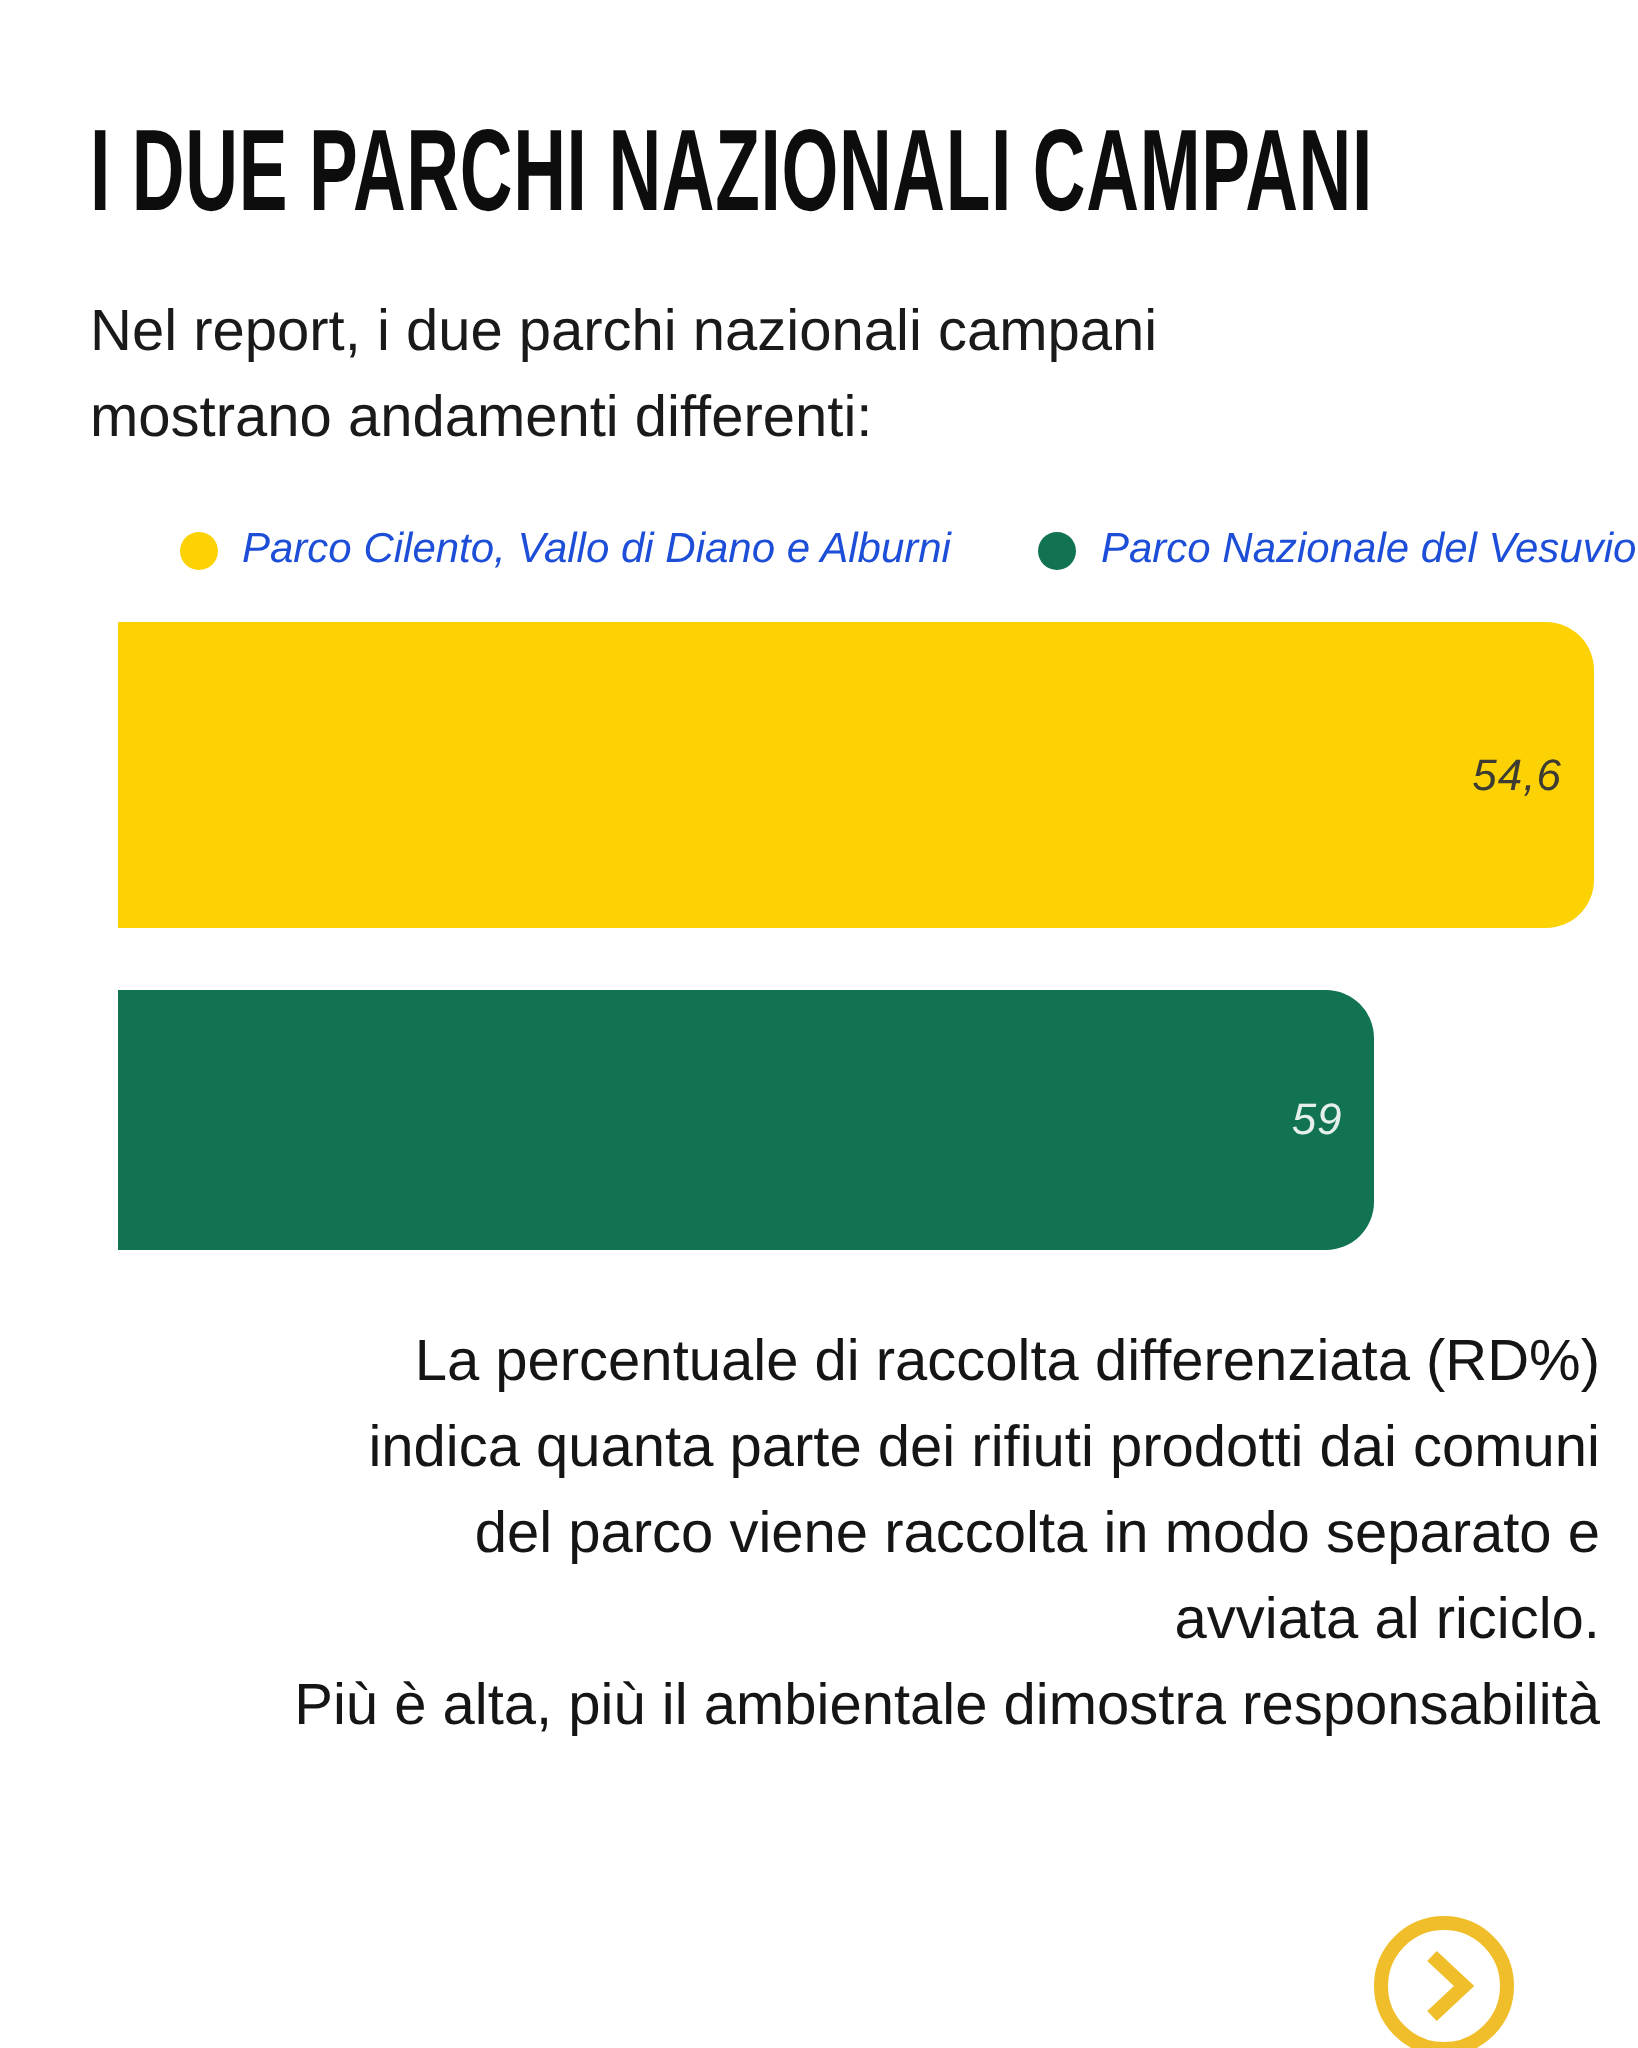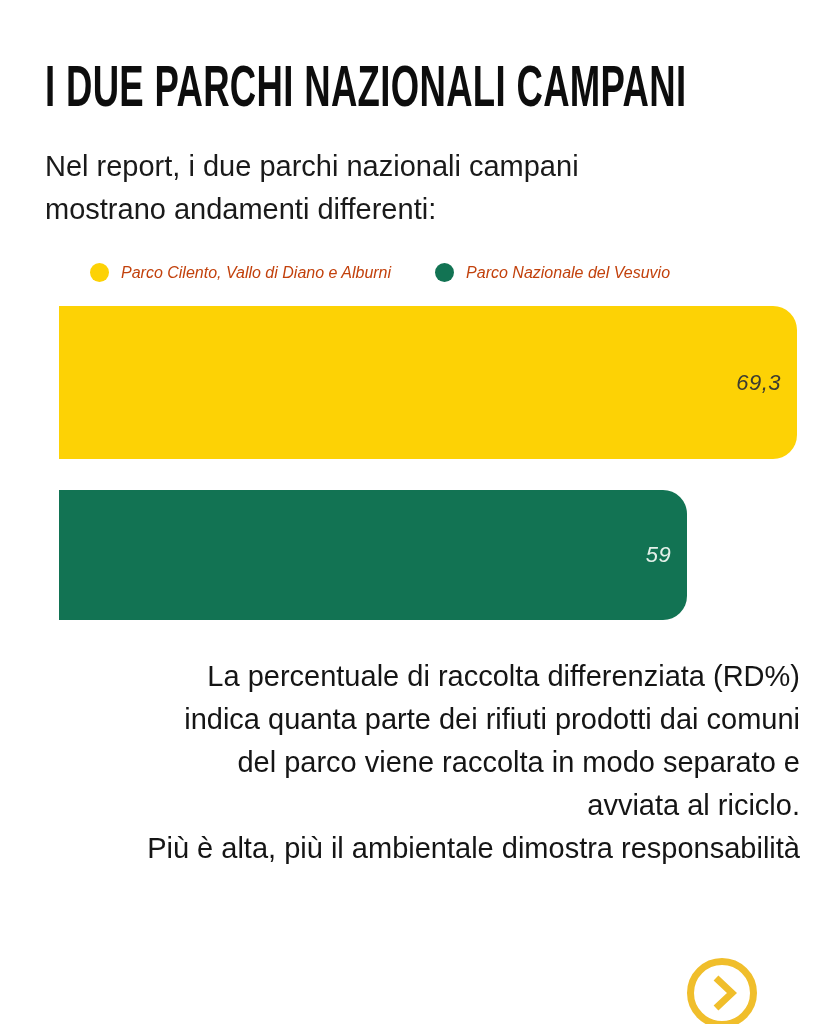--- a/index.html
+++ b/index.html
@@ -39,22 +39,22 @@
     gap: 44px;
   }
   .legend-item { display: flex; align-items: center; gap: 12px; }
   .legend-dot {
     width: 19px; height: 19px;
     border-radius: 50%;
     flex: 0 0 auto;
   }
   .legend-label {
     font-style: italic;
-    font-size: 16px;
-    color: #c2410c;
+    font-size: 21px;
+    color: #1d4ed8;
     white-space: nowrap;
   }
 
   .chart {
     margin: 24px 0 0 59px;
     width: 738px;
   }
   .bar {
     height: 153px;
     border-radius: 0 24px 24px 0;
@@ -114,21 +114,21 @@
       <span class="legend-label">Parco Cilento, Vallo di Diano e Alburni</span>
     </div>
     <div class="legend-item">
       <span class="legend-dot" style="background: rgb(18, 115, 83);"></span>
       <span class="legend-label">Parco Nazionale del Vesuvio</span>
     </div>
   </div>
 
   <div class="chart">
     <div class="bar" style="width: 100%; background: rgb(253, 210, 5);">
-      <span class="bar-value" style="color: rgb(60, 60, 50);">69,3</span>
+      <span class="bar-value" style="color: rgb(60, 60, 50);">54,6</span>
     </div>
     <div class="bar" style="width: 85.1371%; background: rgb(18, 115, 83);">
       <span class="bar-value" style="color: rgb(228, 240, 233);">59</span>
     </div>
   </div>
 
   <div class="description">
     <span>La percentuale di raccolta differenziata (RD%)</span>
     <span>indica quanta parte dei rifiuti prodotti dai comuni</span>
     <span>del parco viene raccolta in modo separato e</span>

